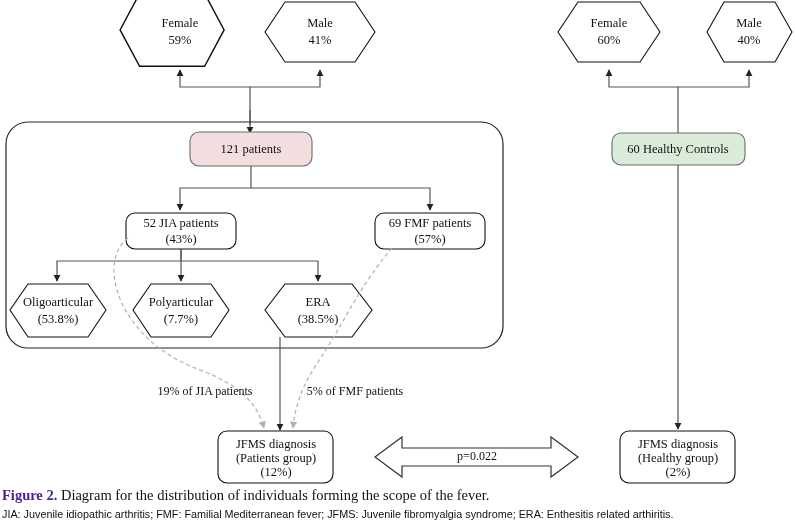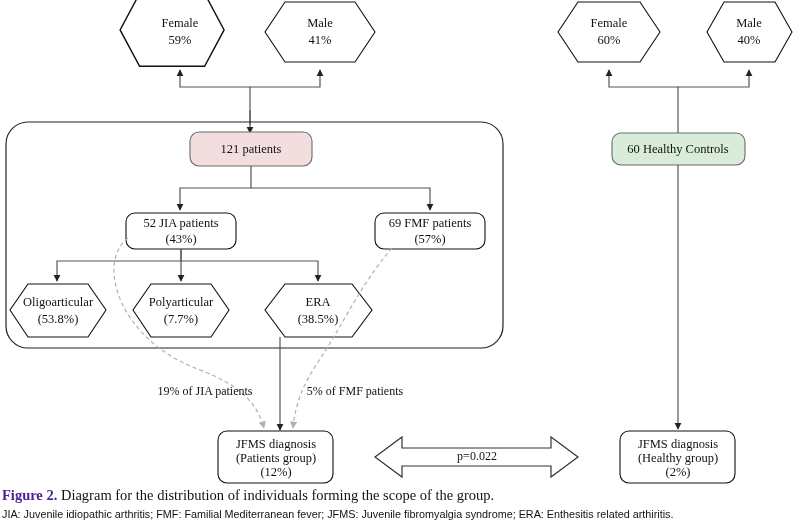--- a/index.html
+++ b/index.html
@@ -230,18 +230,18 @@
 
     <g>
       <polygon class="pvalue-arrow" points="375,457 402,437 402,448 551,448 551,437 578,457 551,477 551,466 402,466 402,477"></polygon>
       <text class="edge-label" x="477" y="457">p=0.022</text>
     </g>
   </svg>
 
   <div id="caption-block">
     <div class="caption-main">
       <span class="caption-figno">Figure 2.</span>
-      <span>Diagram for the distribution of individuals forming the scope of the group.</span>
+      <span>Diagram for the distribution of individuals forming the scope of the fever.</span>
     </div>
     <div class="caption-abbrev">JIA: Juvenile idiopathic arthritis; FMF: Familial Mediterranean fever; JFMS: Juvenile fibromyalgia syndrome; ERA: Enthesitis related arthiritis.</div>
   </div>
 
 </div>
 
 </body></html>

